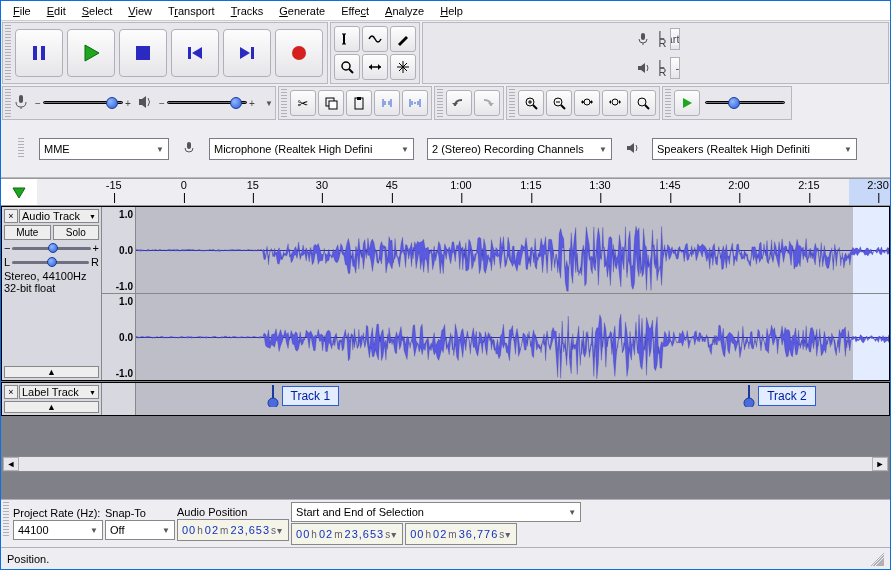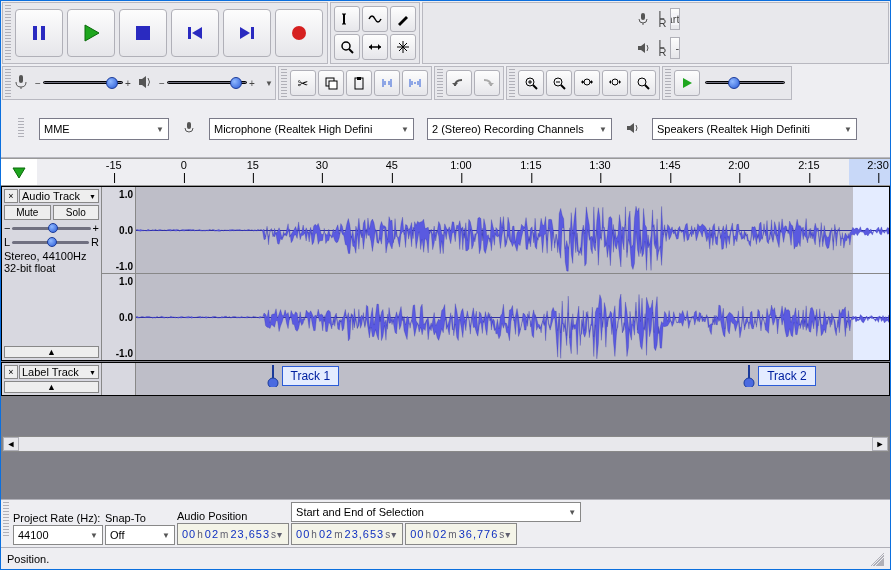--- a/index.html
+++ b/index.html
@@ -61,36 +61,48 @@
 .wavech .mid { position: absolute; left: 0; right: 0; top: 50%; height: 1px; background: #3030a0; }
 .wavech svg { position: absolute; left: 0; top: 0; width: 100%; height: 100%; }
 .labeltrack { display: flex; border: 1px solid #000; background: #bebec8; height: 34px; }
 .labeltrack .body { flex: 1; position: relative; background: #bebec8; }
 .labeltrack .marker { position: absolute; top: 2px; display: flex; align-items: center; }
 .labeltrack .marker .flag { width: 14px; height: 22px; }
 .labeltrack .marker .box { background: #e4ecff; border: 1px solid #2a5bd7; padding: 2px 8px; font-size: 12px; color: #0020a0; margin-left: 2px; }
 .hscroll { height: 16px; display: flex; border: 1px solid #888; margin: 0 1px; }
 .hscroll .sb { width: 16px; background: #e8e8ec; border: 1px solid #b0b0b8; display: flex; align-items: center; justify-content: center; font-size: 9px; }
 .hscroll .tr { flex: 1; background: #e8e8ec; }
-.bottombar { background: #eeeef2; border-top: 1px solid #b0b0b8; display: flex; align-items: flex-end; padding: 2px; gap: 2px; }
+.bottombar { background: #eeeef2; border-top: 1px solid #b0b0b8; display: flex; align-items: center; padding: 2px; gap: 2px; }
 .bottombar .col { display: flex; flex-direction: column; gap: 1px; }
 .bottombar .lab { font-size: 11px; }
 .bottombar .sel { height: 20px; border: 1px solid #888; background: #fff; display: flex; align-items: center; padding: 0 4px; }
 .bottombar .sel .arrow { margin-left: auto; font-size: 8px; color: #555; }
 .bottombar .timebox { height: 22px; border: 1px solid #888; background: #f4f4e8; font-family: "Courier New", monospace; font-size: 12px; letter-spacing: 1px; display: flex; align-items: center; padding: 0 4px; color: #1030c0; }
 .bottombar .timebox .unit { color: #606070; font-size: 10px; margin: 0 1px; }
 .statusbar { height: 22px; border-top: 1px solid #b0b0b8; display: flex; align-items: center; padding: 0 6px; background: #eeeef2; }
 .statusbar .grip2 { margin-left: auto; width: 14px; height: 14px; background: linear-gradient(135deg, transparent 50%, #b0b0b8 50%, #b0b0b8 55%, transparent 55%, transparent 60%, #b0b0b8 60%, #b0b0b8 65%, transparent 65%, transparent 70%, #b0b0b8 70%); }
 .hspacer { height: 40px; background: #808088; }
 </style>
 </head>
 <body>
 
 <div class="window">
 
+  <div class="menubar">
+    <div class="menuitem"><u>F</u>ile</div>
+    <div class="menuitem"><u>E</u>dit</div>
+    <div class="menuitem"><u>S</u>elect</div>
+    <div class="menuitem"><u>V</u>iew</div>
+    <div class="menuitem">T<u>r</u>ansport</div>
+    <div class="menuitem"><u>T</u>racks</div>
+    <div class="menuitem"><u>G</u>enerate</div>
+    <div class="menuitem">Effe<u>c</u>t</div>
+    <div class="menuitem"><u>A</u>nalyze</div>
+    <div class="menuitem"><u>H</u>elp</div>
+  </div>
 
   <div class="toolbars">
     <div class="toolrow">
       <div class="toolgroup">
         <div class="grip"></div>
         <div class="bigbtn">
             <svg width="18" height="18">
               <rect x="3" y="2" width="4" height="14" fill="#2a2ac0"></rect>
               <rect x="11" y="2" width="4" height="14" fill="#2a2ac0"></rect>
             </svg>

